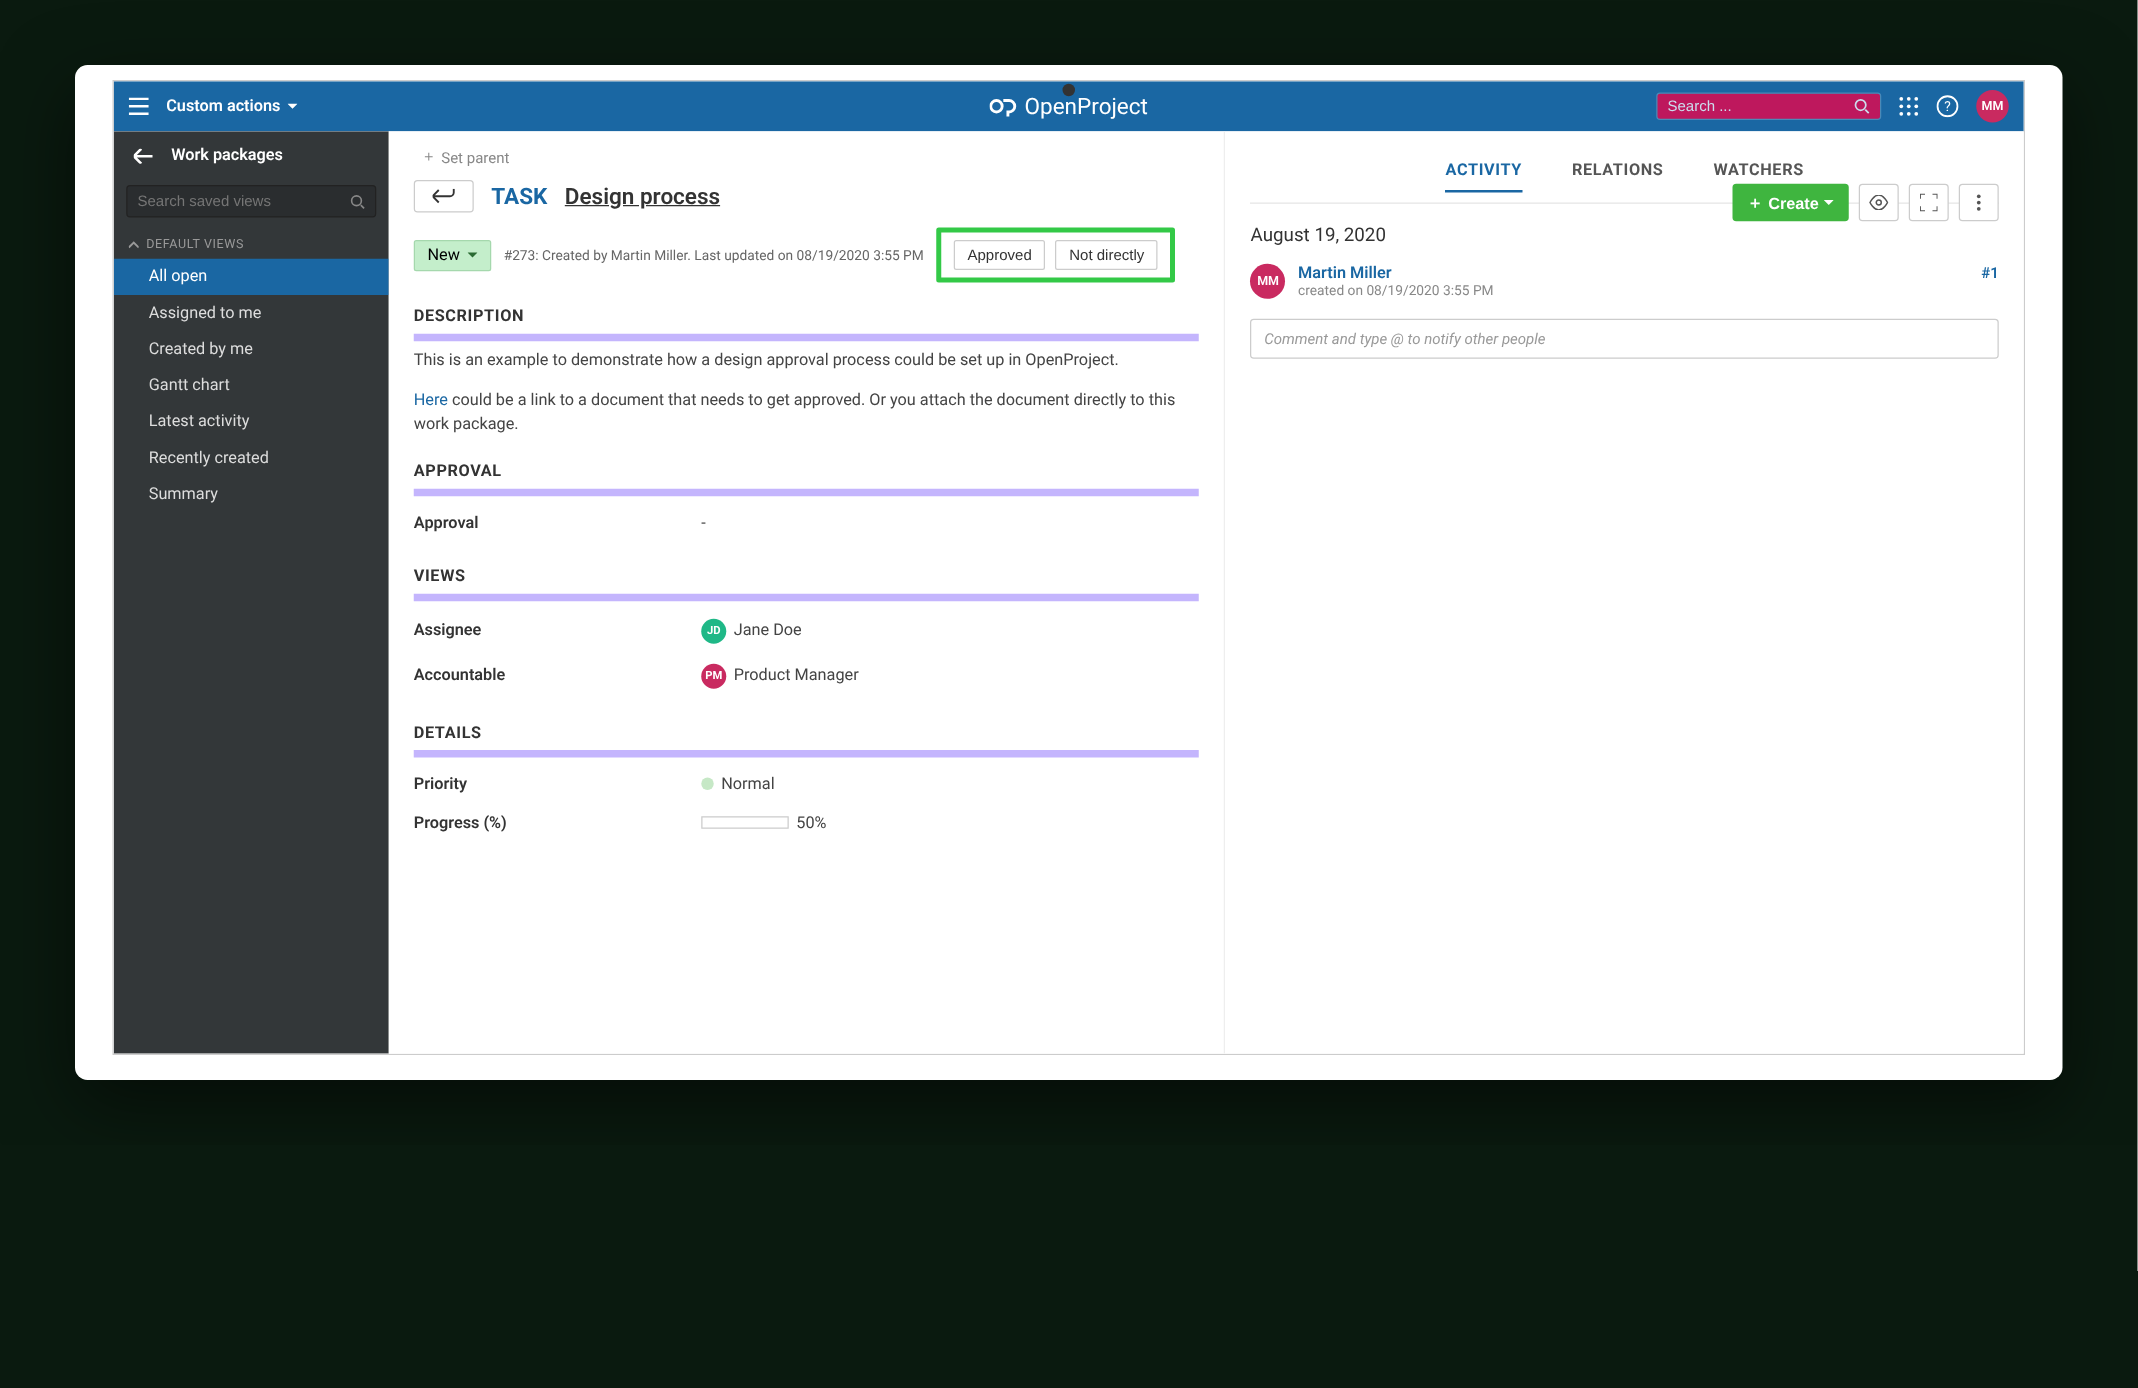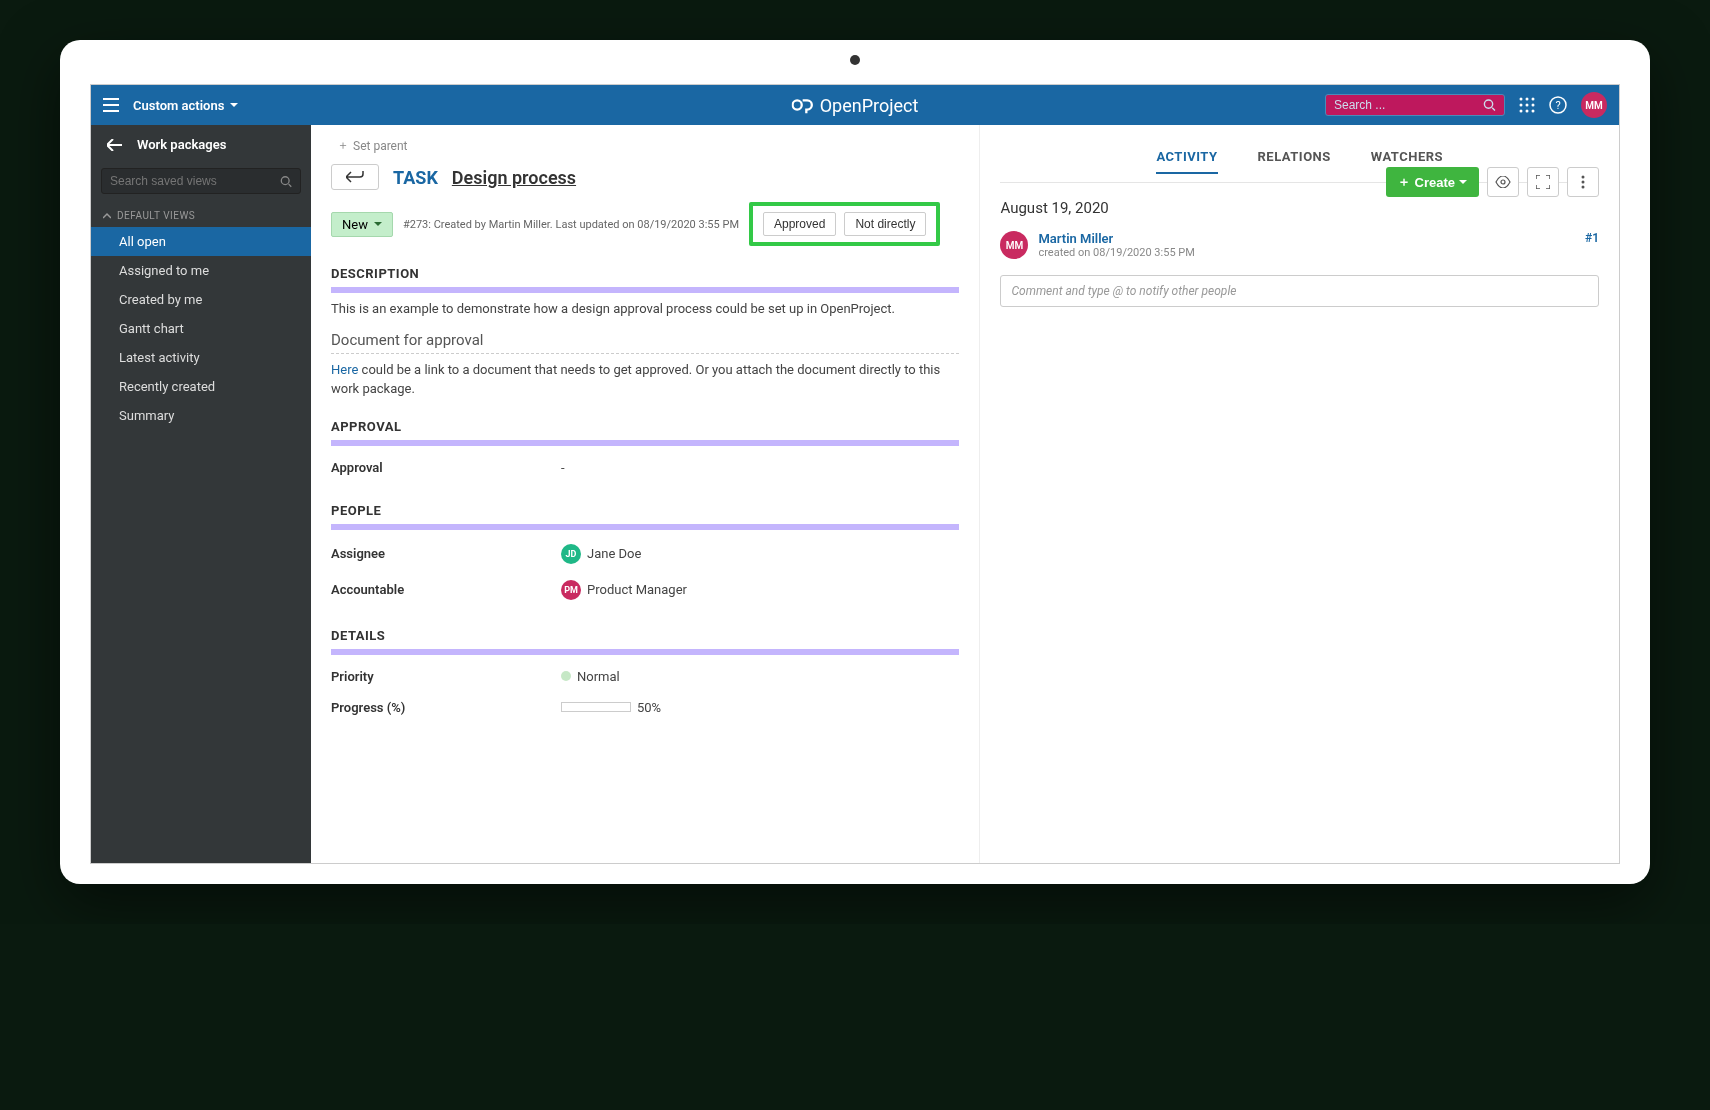--- a/index.html
+++ b/index.html
@@ -1,17 +1,17 @@
 <!DOCTYPE html>
 <html><head>
 <meta charset="utf-8">
 <style>
 * { box-sizing: border-box; margin: 0; padding: 0; }
 body { font-family: -apple-system, BlinkMacSystemFont, "Segoe UI", Roboto, sans-serif; background: #0a1a0f; padding: 40px 60px; }
-.tablet-frame { background: #fff; border-radius: 20px; padding: 44px 30px 20px 30px; box-shadow: 0 20px 60px rgba(0,0,0,0.5); max-width: 1600px; margin: 0 auto; position: relative; }
+.tablet-frame { background: #fff; border-radius: 10px; padding: 12px 30px 20px 30px; box-shadow: 0 20px 60px rgba(0,0,0,0.5); max-width: 1600px; margin: 12px auto; position: relative; }
 .camera-dot { width: 10px; height: 10px; background: #333; border-radius: 50%; position: absolute; top: 15px; left: 50%; transform: translateX(-50%); }
 .screen { background: #fff; border: 1px solid #ccc; overflow: hidden; height: 780px; display: flex; flex-direction: column; }
 
 
 .topbar { background: #1a67a3; color: #fff; display: flex; align-items: center; height: 40px; padding: 0 12px; flex-shrink: 0; }
 .topbar .menu-icon { font-size: 18px; margin-right: 14px; cursor: pointer; }
 .topbar .breadcrumb { font-weight: 600; font-size: 13px; display: flex; align-items: center; gap: 6px; }
 .topbar .logo-wrap { position: absolute; left: 50%; transform: translateX(-50%); display: flex; align-items: center; gap: 6px; font-size: 18px; font-weight: 400; }
 .topbar .right { margin-left: auto; display: flex; align-items: center; gap: 14px; }
 .search-box { display: flex; align-items: center; background: #be185d; border: 1px solid #4a8ab8; border-radius: 3px; padding: 3px 8px; width: 180px; }
@@ -202,32 +202,31 @@
             </div>
             <span class="meta-text">#273: Created by Martin Miller. Last updated on 08/19/2020 3:55 PM</span>
             <div class="highlight-box">
               <button class="action-btn">Approved</button>
               <button class="action-btn">Not directly</button>
             </div>
           </div>
 
           <div class="section-head">DESCRIPTION</div>
           <p class="desc-text">This is an example to demonstrate how a design approval process could be set up in OpenProject.</p>
-          <div class="sub-head">Document for approval</div>
           <p class="desc-text">
             <span class="link">Here</span><span> could be a link to a document that needs to get approved. Or you attach the document directly to this work package.</span>
           </p>
 
           <div class="section-head">APPROVAL</div>
           <div class="field-row">
             <div class="field-label">Approval</div>
             <div class="field-value">-</div>
           </div>
 
-          <div class="section-head">PEOPLE</div>
+          <div class="section-head">VIEWS</div>
           <div class="field-row">
             <div class="field-label">Assignee</div>
             <div class="field-value">
               <span class="mini-avatar av-jd">JD</span>
               <span>Jane Doe</span>
             </div>
           </div>
           <div class="field-row">
             <div class="field-label">Accountable</div>
             <div class="field-value">

